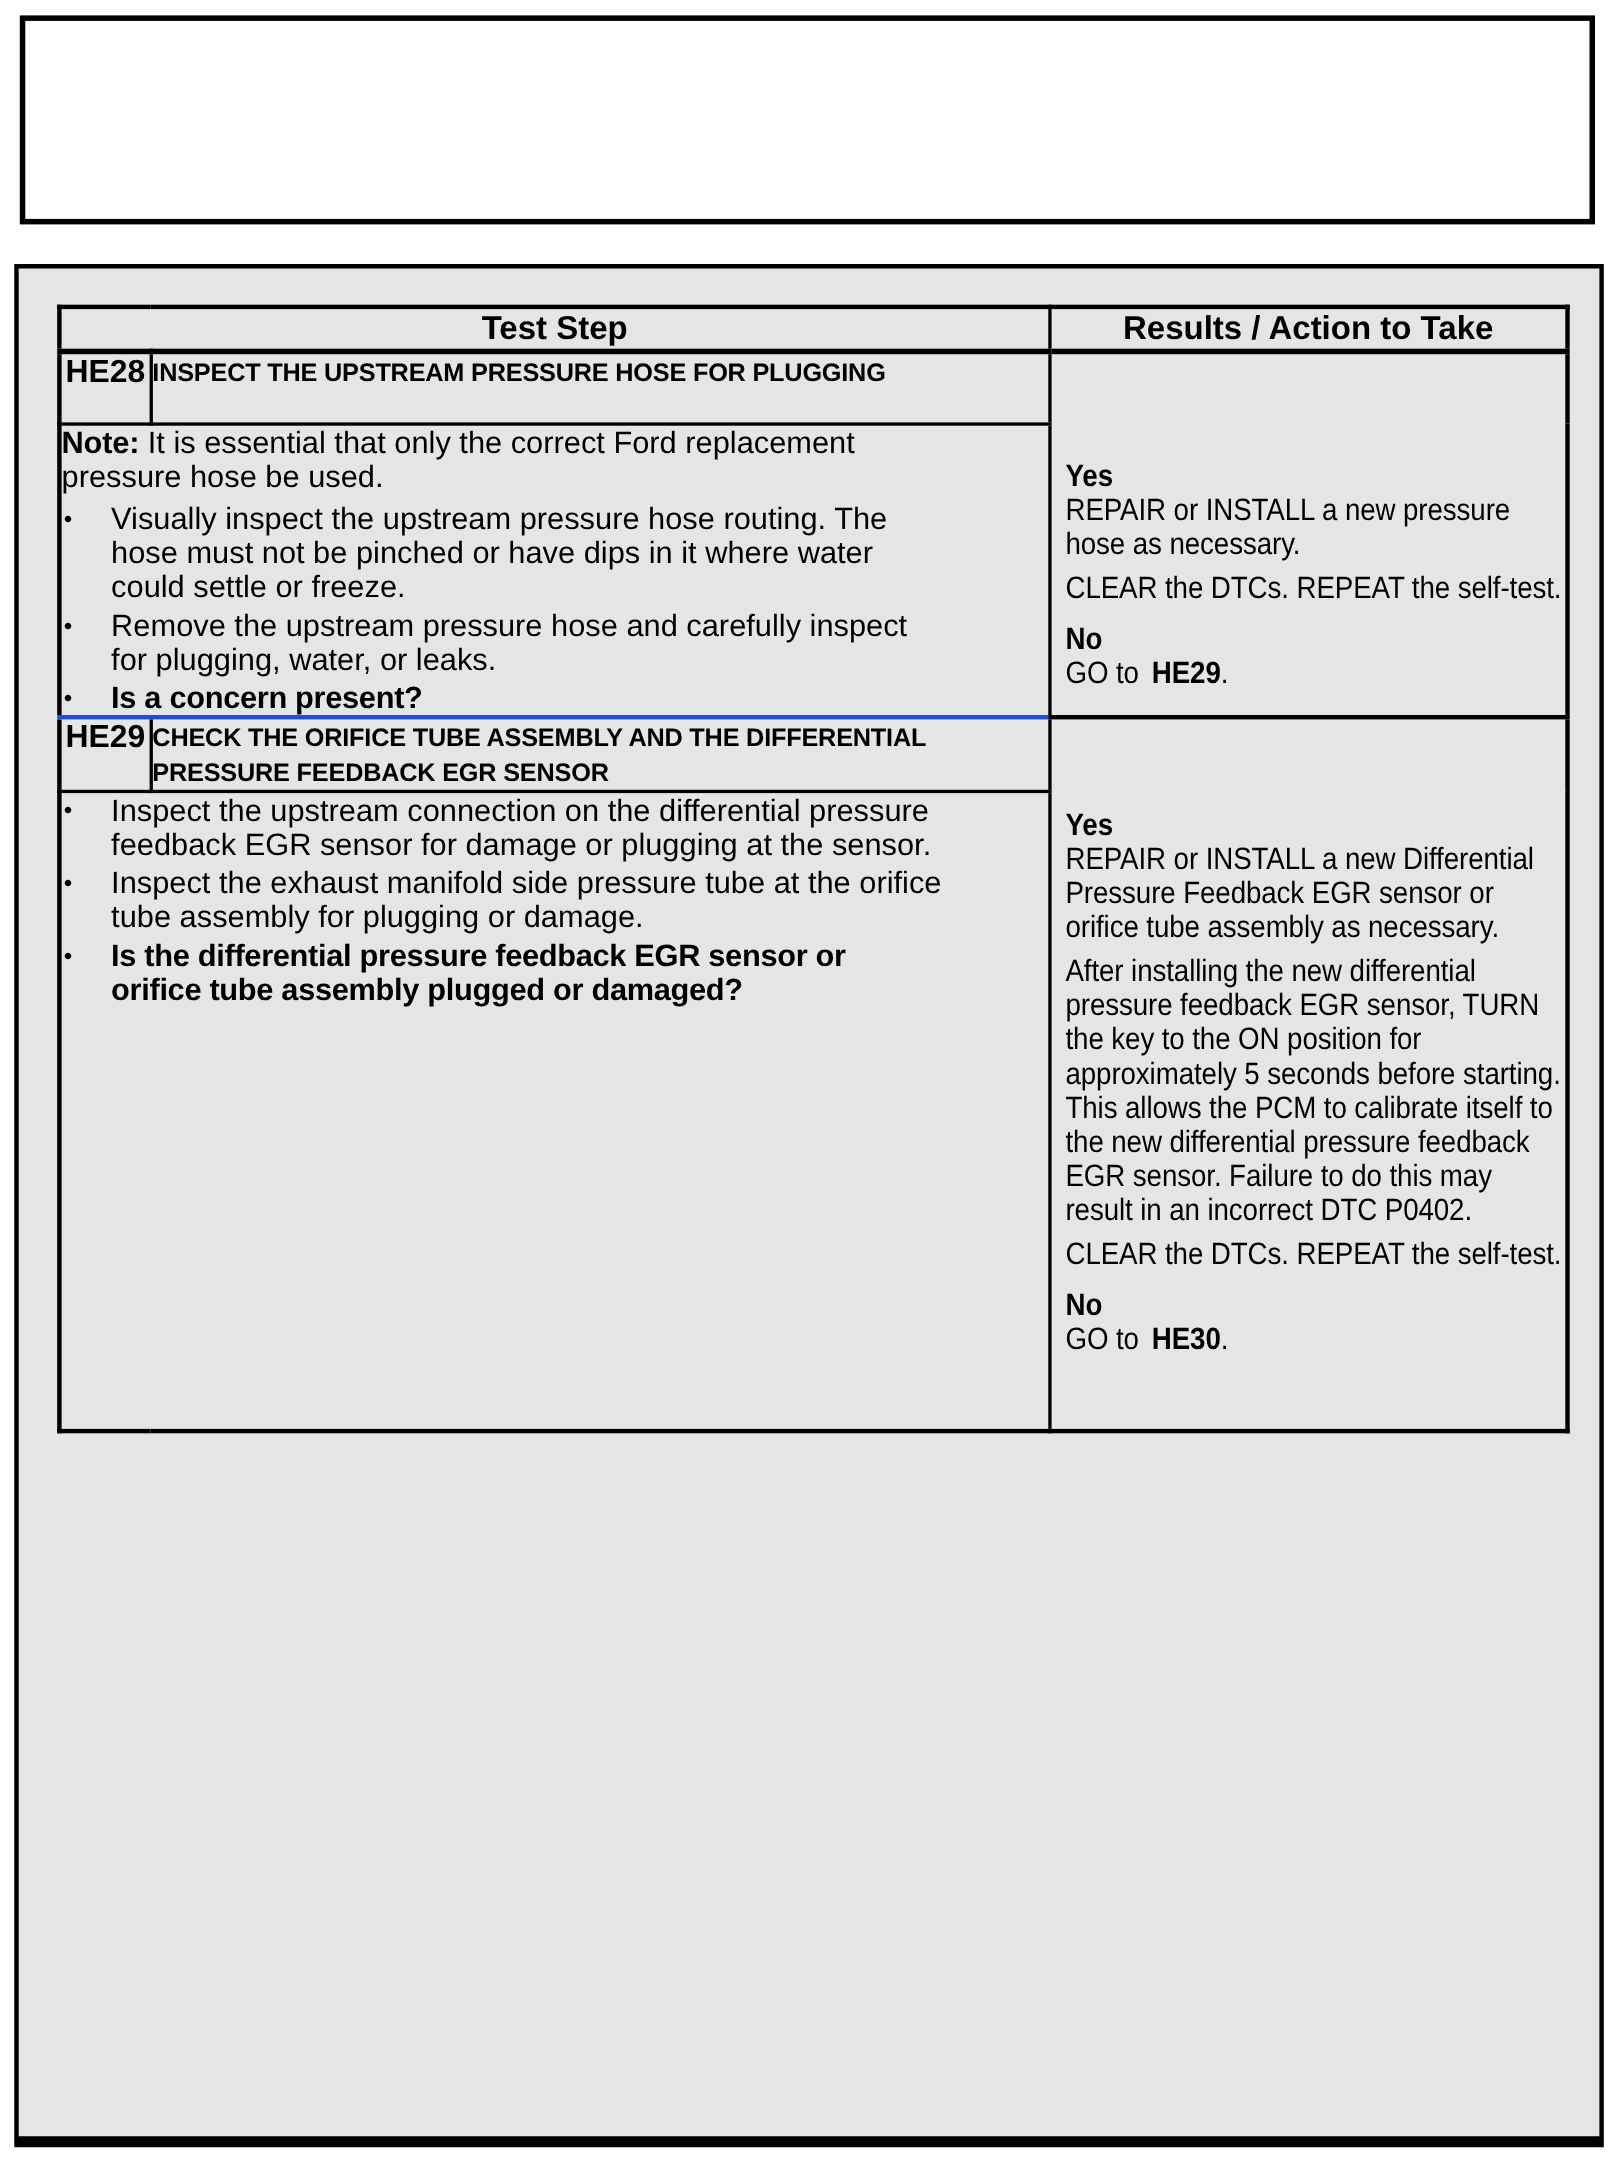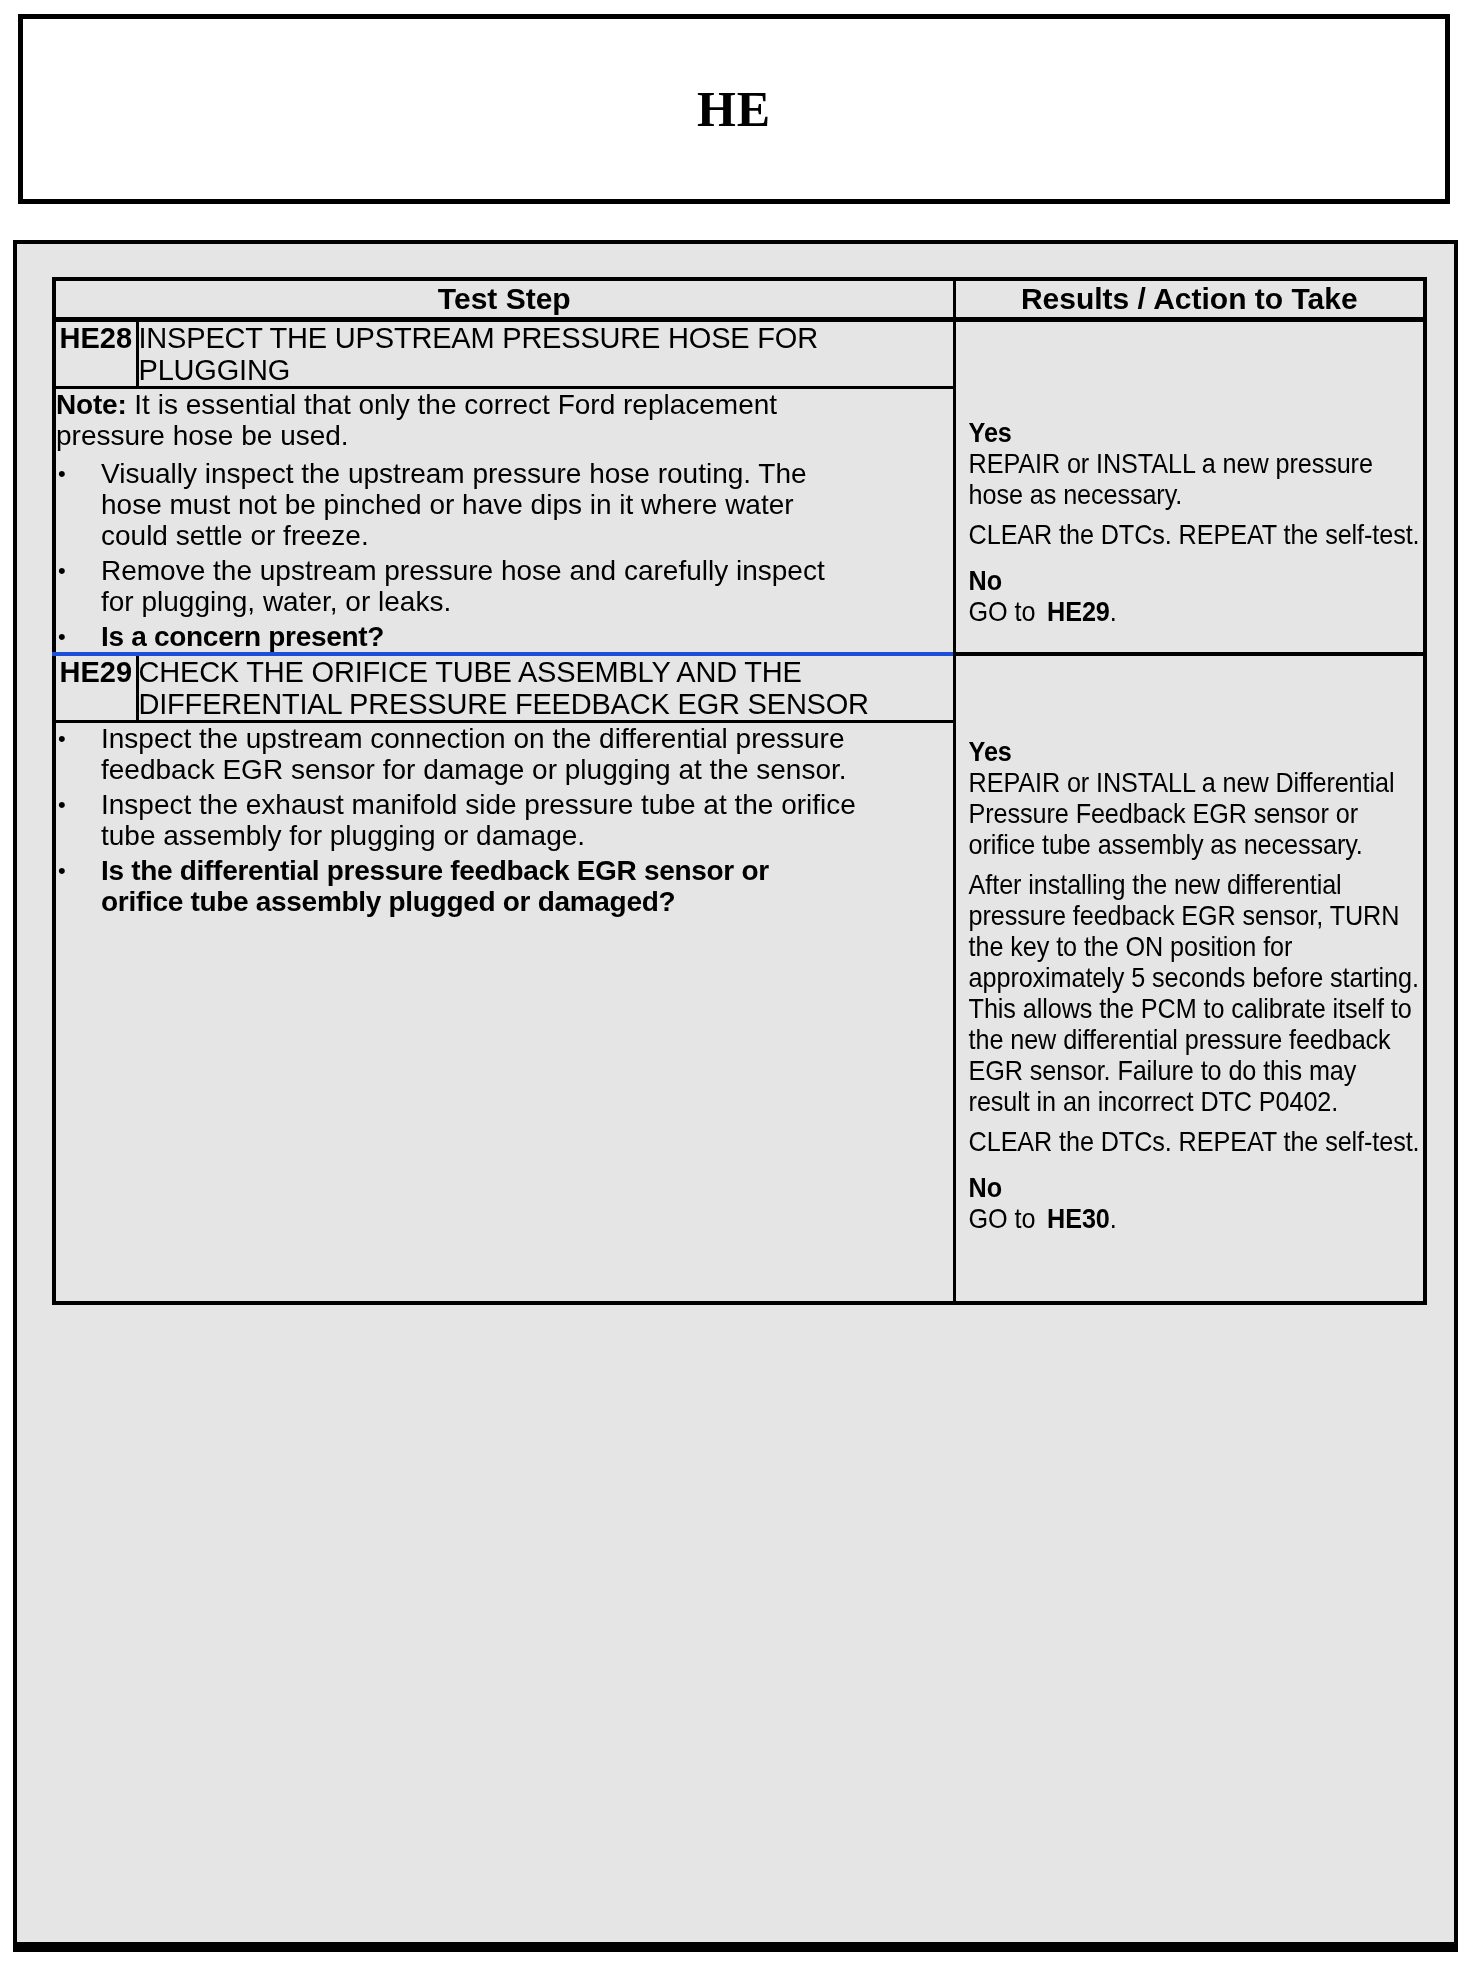--- a/index.html
+++ b/index.html
@@ -73,22 +73,22 @@
     border-right: 3px solid #000;
     border-bottom: 3px solid #000;
     text-align: center;
     font-weight: bold;
     font-size: 29px;
     padding-top: 12px;
     height: 66px;
   }
   td.ttl {
     border-bottom: 3px solid #000;
-    font-weight: normal;
-    font-size: 29px;
+    font-weight: bold;
+    font-size: 23px;
     line-height: 32px;
     letter-spacing: -0.2px;
     padding: 11px 55px 0 16px;
     margin-top: 20px;
   }
   td.body {
     border-bottom: 4px solid #1d4ed8;
     padding: 13px 0 0 93px;
     font-size: 28px;
     line-height: 31px;
@@ -126,23 +126,20 @@
   .res-label { font-weight: bold; }
   .res-p { margin: 0; }
   .mt  { margin-top: 9px; }
   .mt-lg { margin-top: 15px; }
   .goto-target { margin-left: 13px; font-weight: bold; }
 </style>
 </head>
 <body>
 
 <div class="header-box">
-  <div class="header-code-cell">
-    <span>HE</span>
-  </div>
 </div>
 
 <div class="content-box">
   <table class="diag">
     <colgroup>
       <col style="width:83px">
       <col style="width:817px">
       <col style="width:471px">
     </colgroup>
 

